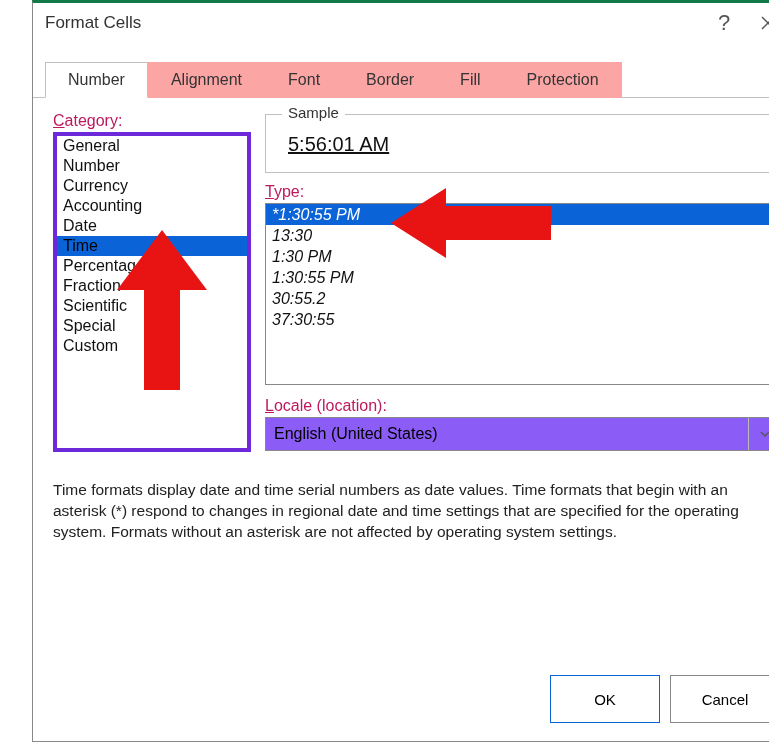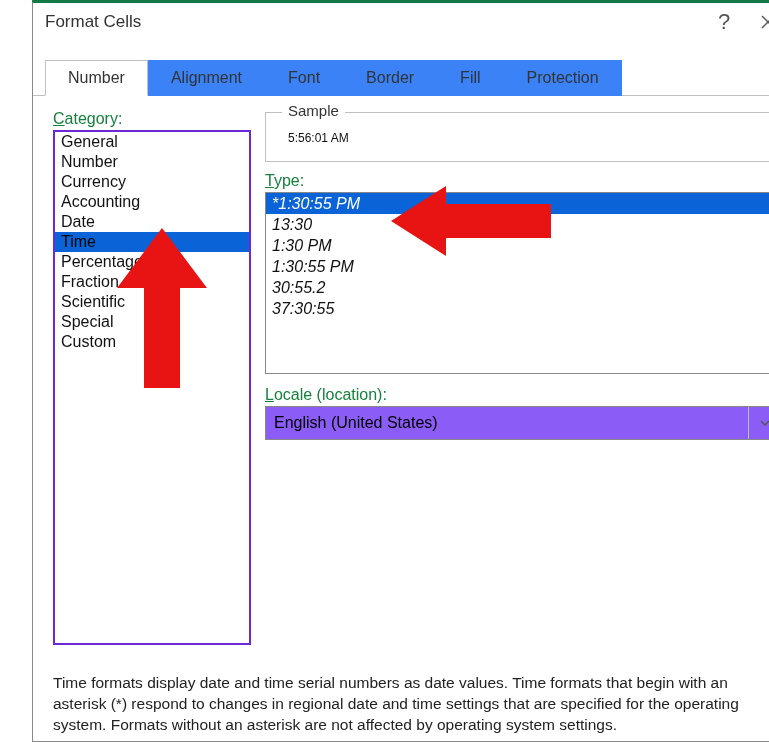--- a/index.html
+++ b/index.html
@@ -58,21 +58,21 @@
     }
     .tab {
       padding: 8px 22px 8px 22px;
       font-size: 16px;
       color: #333;
       cursor: pointer;
       border: 1px solid transparent;
       border-bottom: none;
       position: relative;
       top: 1px;
-      background: #3b82f6;
+      background: #fca5a5;
     }
     .tab.active {
       border: 1px solid #c0c0c0;
       border-bottom: 1px solid #fff;
       background: #fff;
     }
     .content {
       flex: 1;
       padding: 14px 20px 12px 20px;
       display: flex;
@@ -82,30 +82,30 @@
     .main-area {
       display: flex;
       gap: 14px;
     }
     .left-col {
       display: flex;
       flex-direction: column;
     }
     .label {
       font-size: 16px;
-      color: #15803d;
+      color: #be185d;
       margin-bottom: 2px;
     }
     .label .u {
       text-decoration: underline;
     }
     .category-list {
       width: 198px;
-      height: 515px;
-      border: 2px solid #6d28d9;
+      height: 320px;
+      border: 4px solid #6d28d9;
       overflow-y: scroll;
       background: #fff;
     }
     .category-list::-webkit-scrollbar {
       width: 18px;
     }
     .category-list::-webkit-scrollbar-track {
       background: #f0f0f0;
     }
     .category-list::-webkit-scrollbar-thumb {
@@ -136,24 +136,25 @@
     .sample-box .sample-legend {
       position: absolute;
       top: -11px;
       left: 16px;
       background: #fff;
       padding: 0 6px;
       font-size: 15px;
       color: #333;
     }
     .sample-value {
-      font-size: 12px;
+      font-size: 20px;
       color: #111;
       padding-left: 10px;
       padding-top: 10px;
+      text-decoration: underline;
     }
     .type-list {
       border: 1px solid #888;
       height: 182px;
       overflow-y: scroll;
       background: #fff;
       font-style: italic;
     }
     .type-list::-webkit-scrollbar {
       width: 18px;

